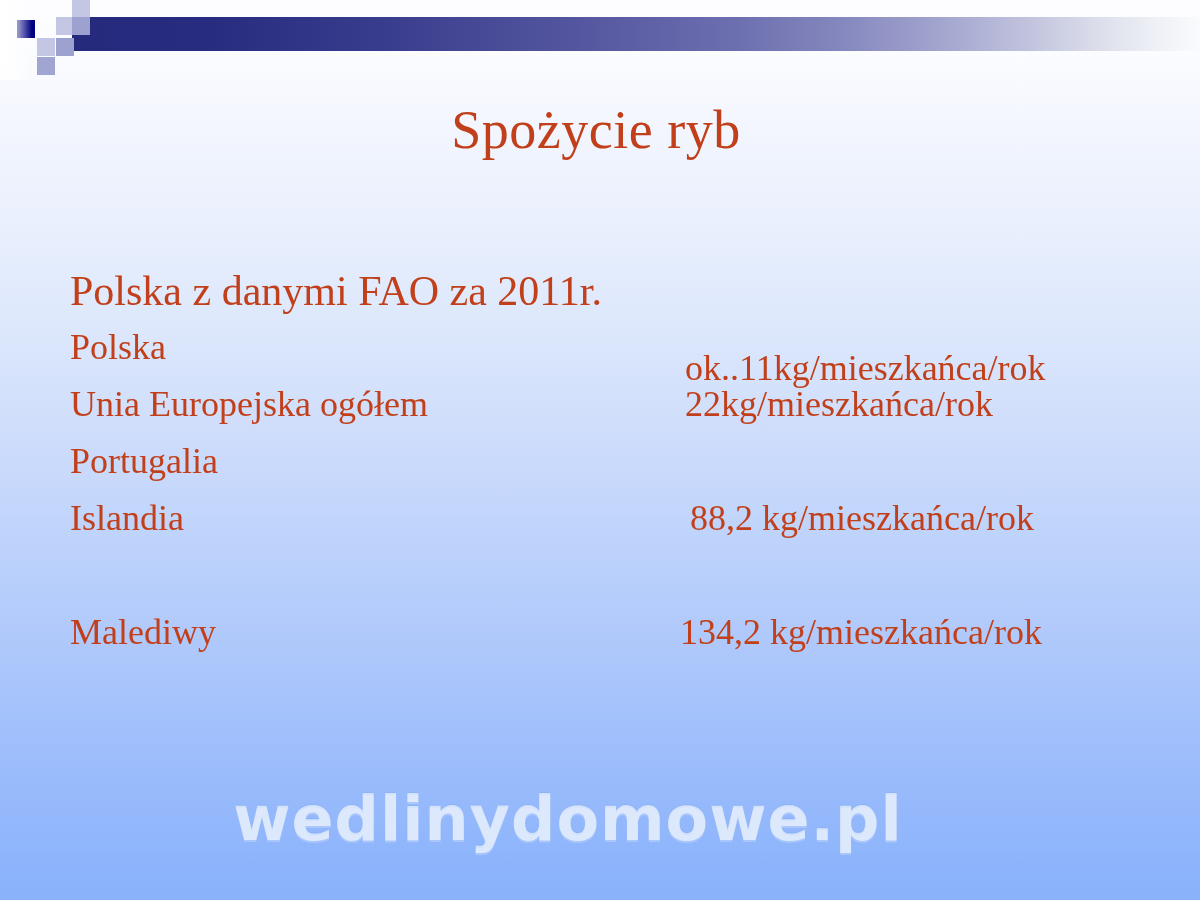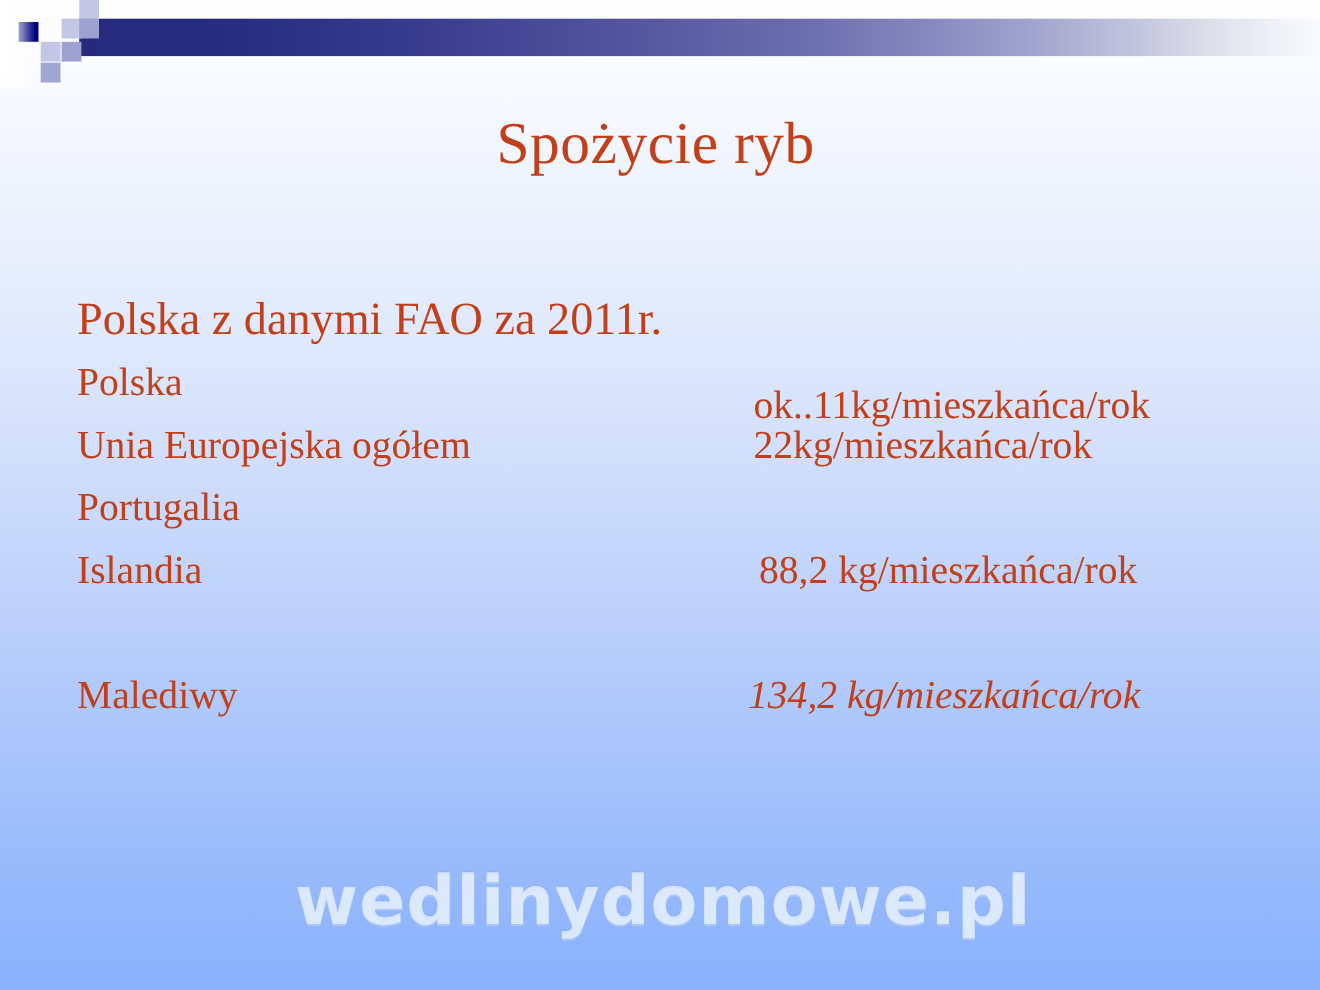--- a/index.html
+++ b/index.html
@@ -143,21 +143,20 @@
     top: 782px;
     width: 1136px;
     text-align: center;
     font-family: "DejaVu Sans", sans-serif;
     font-weight: bold;
     font-size: 62px;
     letter-spacing: 1px;
     color: rgba(255,255,255,0.62);
     text-shadow: 0 2px 0 rgba(255,255,255,0.22), 0 -1px 0 rgba(120,165,240,0.30);
     user-select: none;
-    margin-left: 35px;
   }
 </style>
 </head>
 <body>
 
 <div class="slide">
 
   <div class="header-deco">
     <div class="bar"></div>
     <div id="squares-host">
@@ -188,20 +187,20 @@
         <div class="row">
           <span class="label">Portugalia</span>
         </div>
         <div class="row">
           <span class="label">Islandia</span>
           <span class="value" style="left: 620px;">88,2 kg/mieszkańca/rok</span>
         </div>
         <div class="row-spacer"></div>
         <div class="row">
           <span class="label">Malediwy</span>
-          <span class="value" style="left: 610px; font-style: italic;">134,2 kg/mieszkańca/rok</span>
+          <span class="value" style="left: 610px;">134,2 kg/mieszkańca/rok</span>
         </div>
       </div>
   </div>
 
   <div class="watermark">wedlinydomowe.pl</div>
 
 </div>
 
 </body></html>

